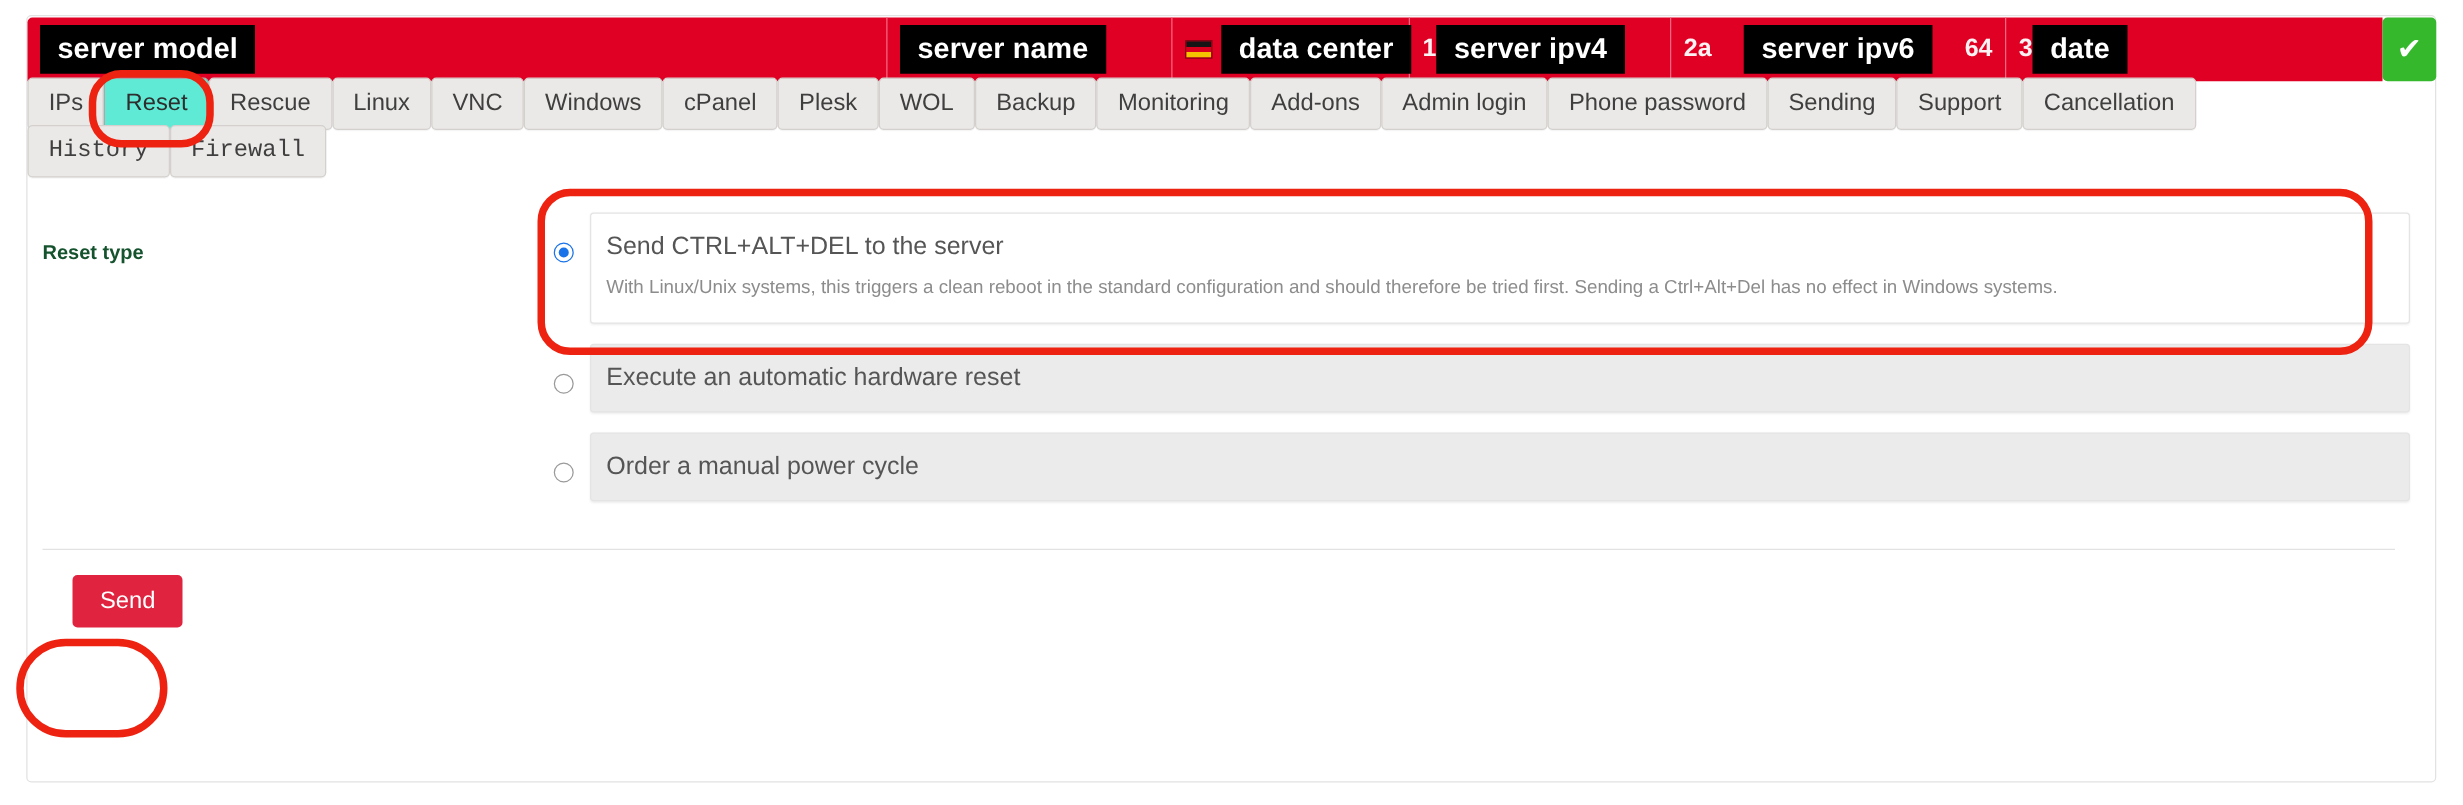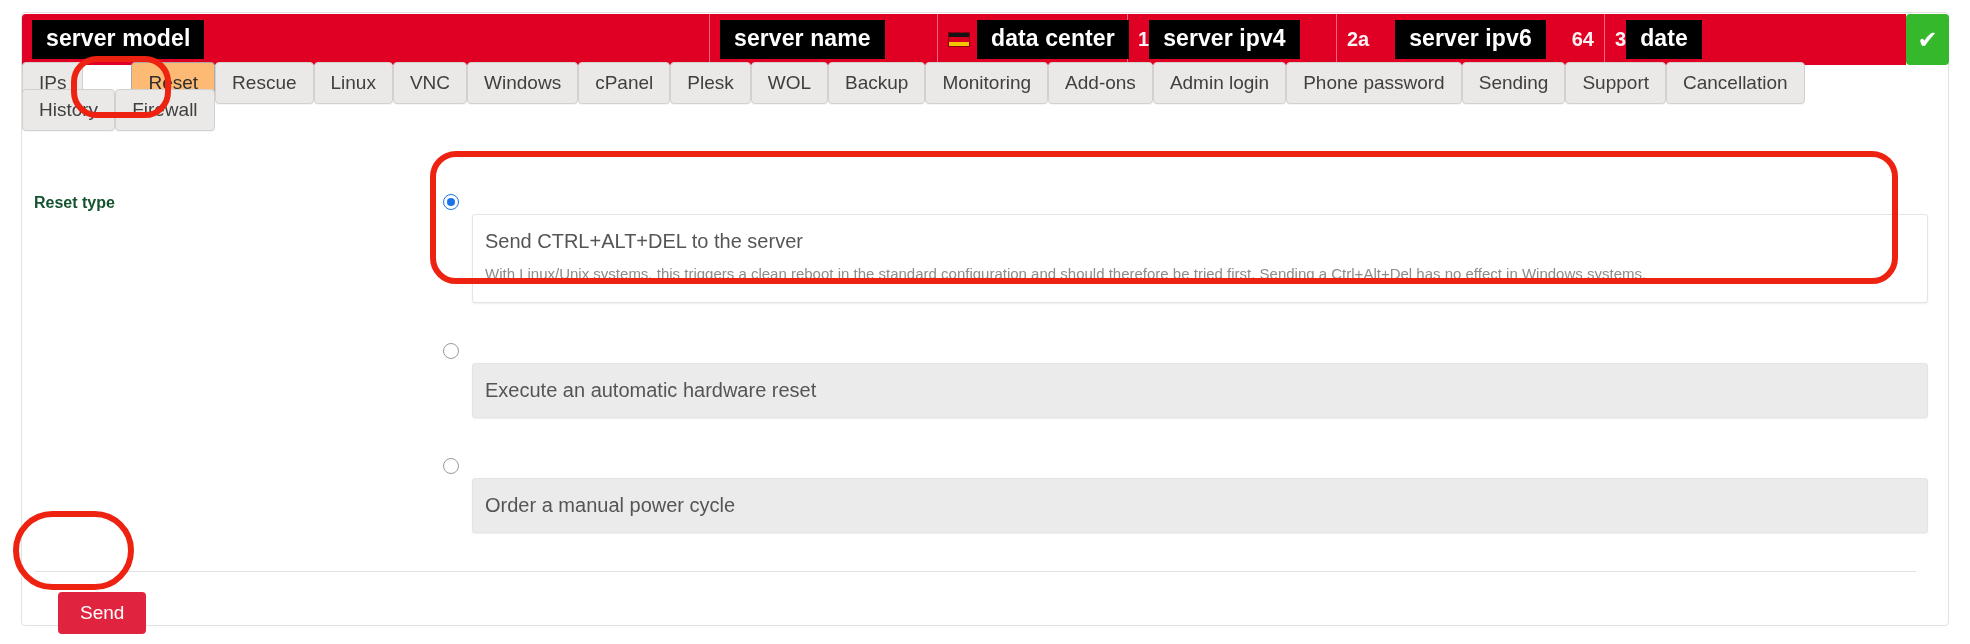--- a/index.html
+++ b/index.html
@@ -107,38 +107,37 @@
   }
 
   
   .tabrow {
     position: absolute;
     display: flex;
     align-items: flex-start;
     gap: 0;
   }
   .tabrow1 { left: 22px; top: 62px; }
-  .tabrow2 { left: 22px; top: 89px; }
+  .tabrow2 { left: 22px; top: 100px; font-family: Liberation Mono, monospace; }
 
   .tab {
     background: #ebe9e7;
     border: 1px solid #d3d0cd;
     border-radius: 4px;
     color: #3f3f3f;
     font-size: 19px;
     line-height: 1;
     padding: 10px 16px 11px 16px;
     white-space: nowrap;
     box-shadow: 0 1px 0 rgba(0,0,0,0.04);
   }
   .tab.active {
-    background: #fdba74;
+    background: #5eead4;
     border-color: #a9a9a9;
     color: #2e2e2e;
-    margin-left: 48px;
   }
 
   
   .form {
     position: absolute;
     left: 22px;
     top: 148px;
     width: 1906px;
   }
   .field-row {
@@ -187,21 +186,20 @@
     border-radius: 50%;
     background: #1a73e8;
   }
 
   .opt-box {
     flex: 1 1 auto;
     border: 1px solid #e4e4e4;
     border-radius: 3px;
     padding: 14px 18px 14px 12px;
     box-shadow: 0 1px 2px rgba(0,0,0,0.07);
-    margin-top: 44px;
   }
   .opt-box.selected { background: #ffffff; }
   .opt-box.plain    { background: #ebebeb; }
 
   .opt-title {
     font-size: 20px;
     color: #555555;
     line-height: 1.25;
   }
   .opt-desc {

